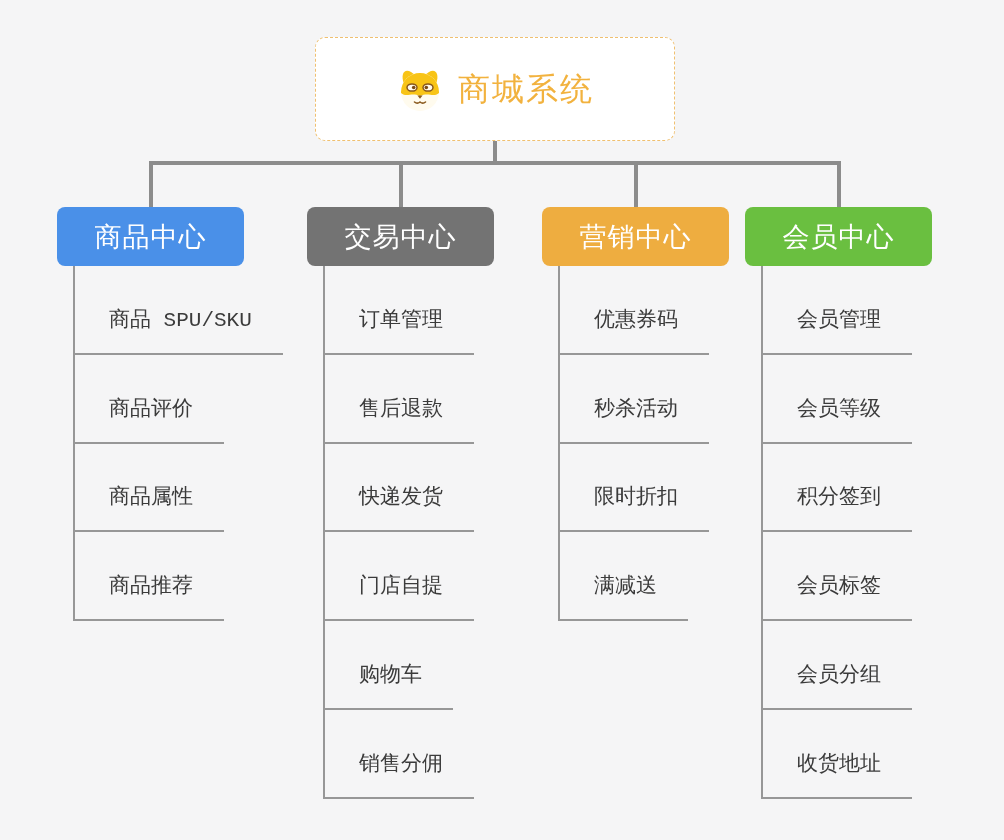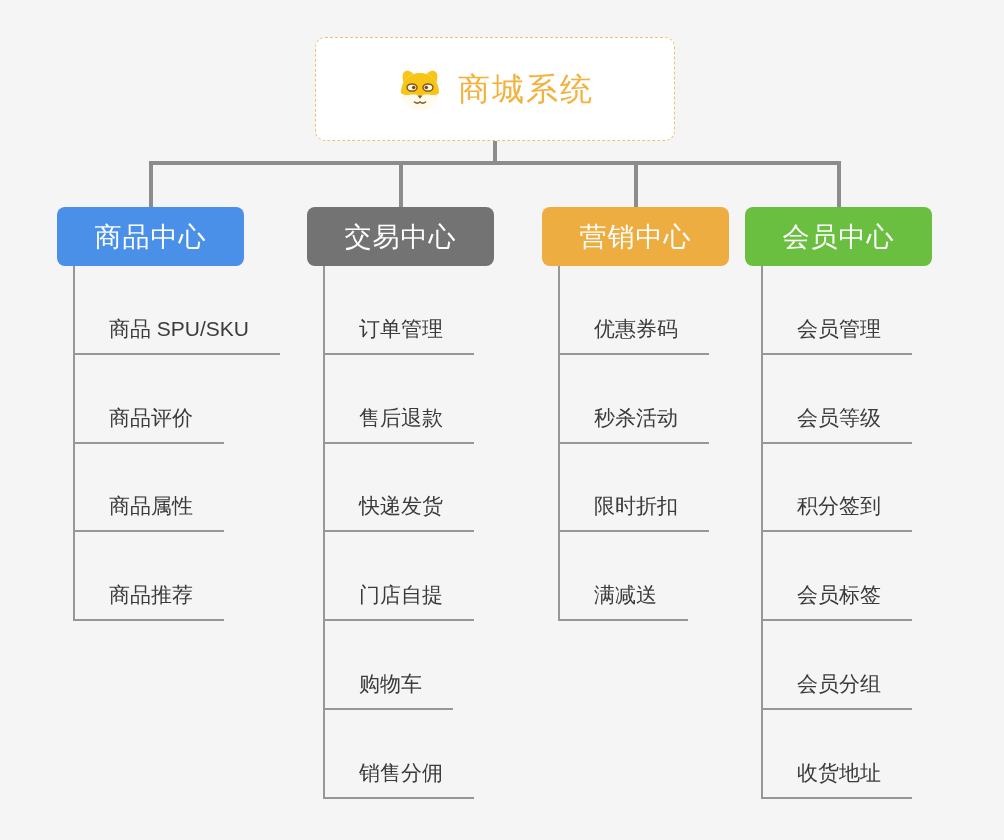--- a/index.html
+++ b/index.html
@@ -47,20 +47,21 @@
   
   .conn{position:absolute;background:var(--tree-line);}
   .root-drop{left:493px; top:141px; width:4px; height:20px;}
   .bus{left:149px; top:161px; width:692px; height:4px;}
   
   .branch{
     position:absolute;
     top:161px;
     width:187px;
     height:640px;
+    font-family:Liberation Mono, monospace;
   }
   .branch .drop{
     position:absolute;
     left:calc(50% - 2px);
     top:4px;
     width:4px;
     height:42px;
     background:var(--tree-line);
   }
   .branch-node{
@@ -84,21 +85,21 @@
     display:flex;
     flex-direction:column;
     align-items:flex-start;
   }
   .leaf{
     box-sizing:border-box;
     height:88.83px;
     border-bottom:2px solid var(--leaf-line);
     display:flex;
     align-items:flex-end;
-    padding:0 31px 14px 34px;
+    padding:0 31px 22px 34px;
     white-space:nowrap;
   }
   .leaf span{
     font-size:21px;
     color:var(--leaf-text);
     line-height:1;
   }
 </style>
 </head>
 <body>

